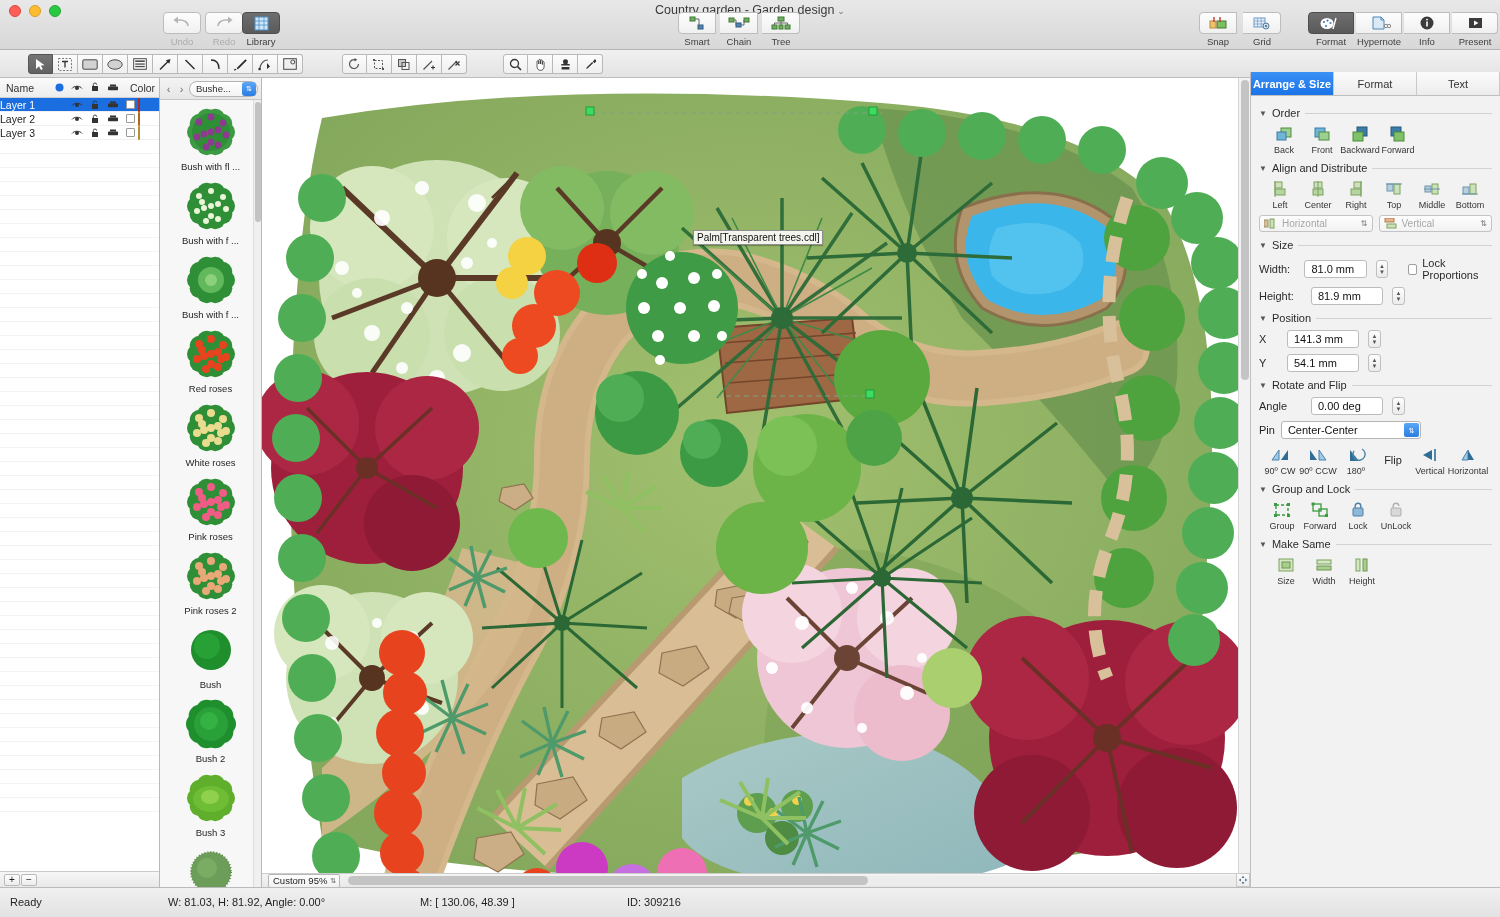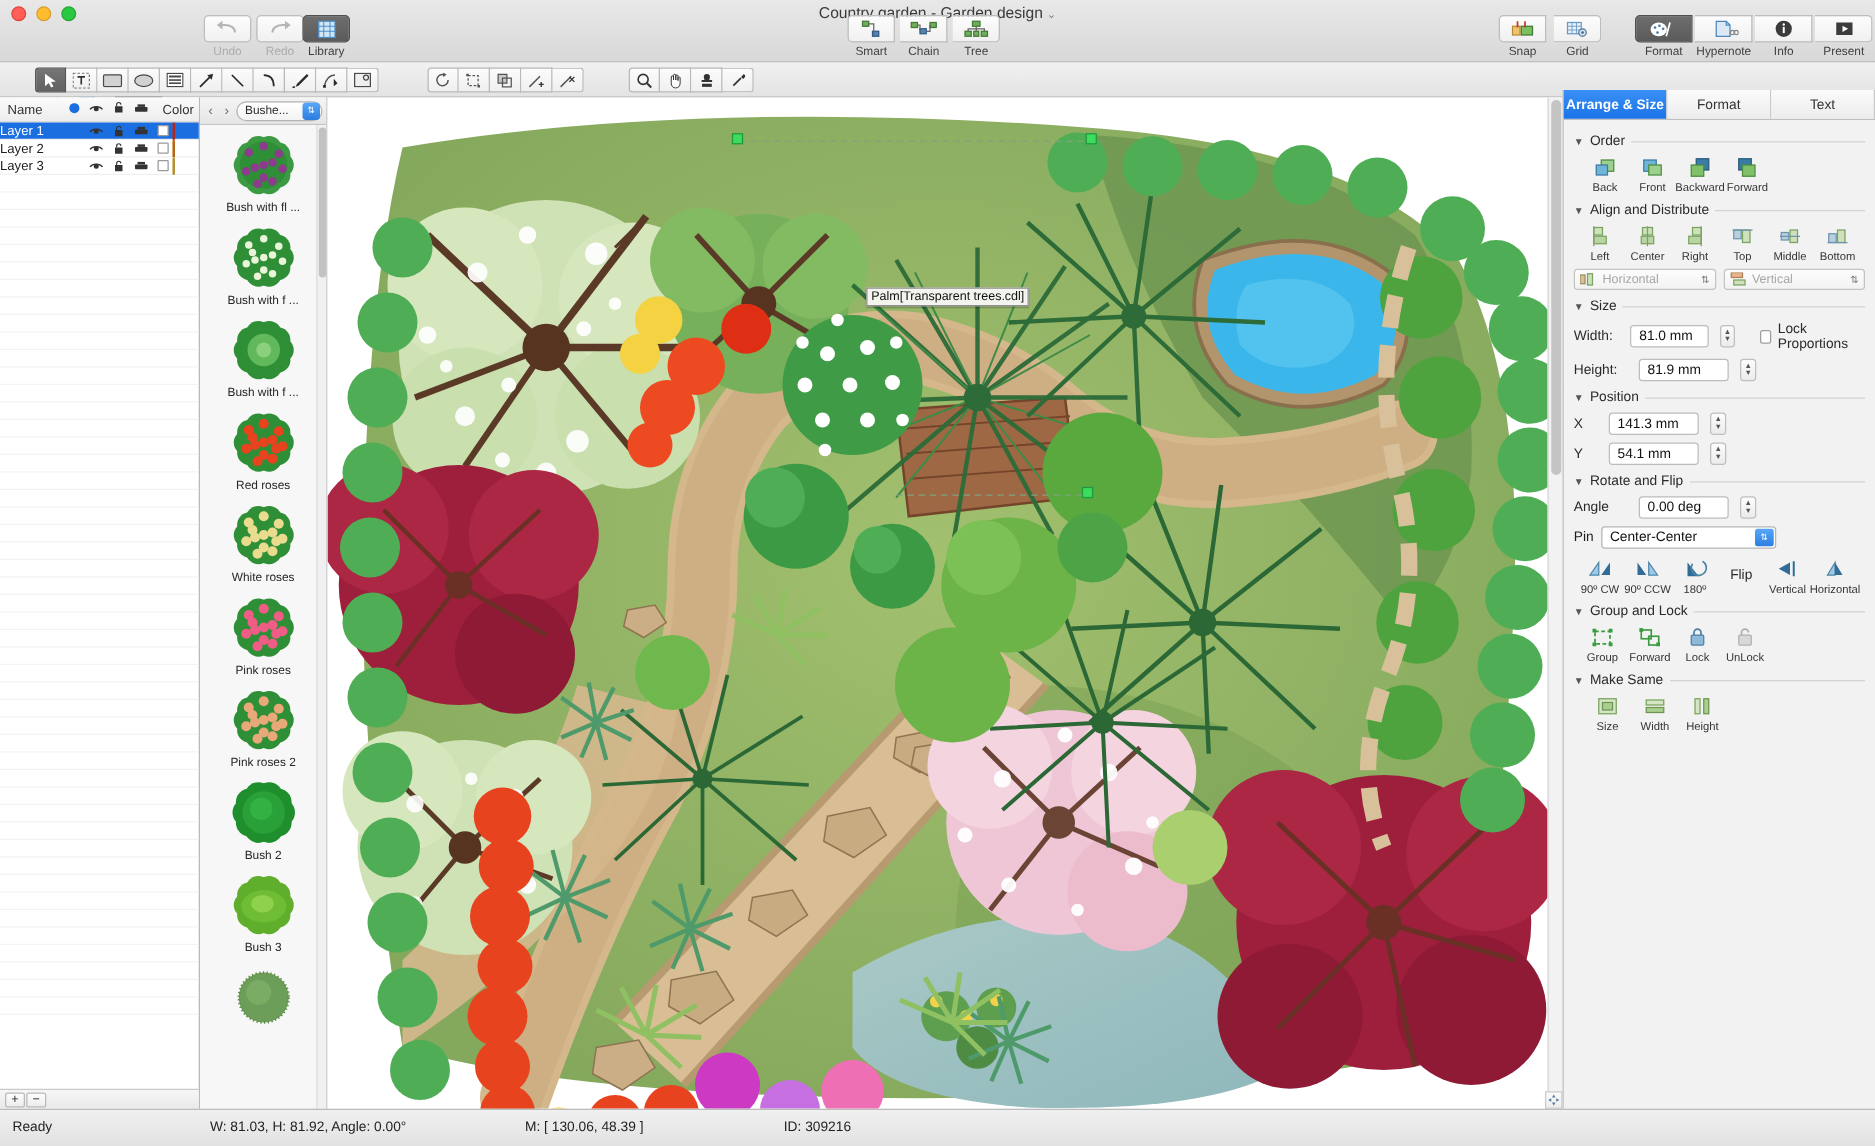--- a/index.html
+++ b/index.html
@@ -959,20 +959,27 @@
               <circle cx="19" cy="28" r="4" fill="#e8a878"></circle>
               <circle cx="33" cy="24" r="4" fill="#e8a878"></circle>
               <circle cx="26" cy="36" r="4" fill="#e8a878"></circle>
               <circle cx="17" cy="22" r="4" fill="#e8a878"></circle>
               <circle cx="36" cy="31" r="4" fill="#e8a878"></circle>
             </svg></div>
           <div class="cap">Pink roses 2</div>
         </div>
         <div class="lib-item">
           <div class="thumb"><svg width="52" height="52" viewBox="0 0 52 52">
+              <circle cx="26" cy="26" r="20" fill="#1f8f2d"></circle>
+              <circle cx="22" cy="22" r="13" fill="#27a036"></circle>
+            </svg></div>
+          <div class="cap">Bush</div>
+        </div>
+        <div class="lib-item">
+          <div class="thumb"><svg width="52" height="52" viewBox="0 0 52 52">
               <circle cx="40.0" cy="26.0" r="11" fill="#1f8f2d"></circle>
               <circle cx="37.3" cy="34.2" r="11" fill="#1f8f2d"></circle>
               <circle cx="30.3" cy="39.3" r="11" fill="#1f8f2d"></circle>
               <circle cx="21.7" cy="39.3" r="11" fill="#1f8f2d"></circle>
               <circle cx="14.7" cy="34.2" r="11" fill="#1f8f2d"></circle>
               <circle cx="12.0" cy="26.0" r="11" fill="#1f8f2d"></circle>
               <circle cx="14.7" cy="17.8" r="11" fill="#1f8f2d"></circle>
               <circle cx="21.7" cy="12.7" r="11" fill="#1f8f2d"></circle>
               <circle cx="30.3" cy="12.7" r="11" fill="#1f8f2d"></circle>
               <circle cx="37.3" cy="17.8" r="11" fill="#1f8f2d"></circle>
@@ -1381,20 +1388,29 @@
       </g>
     </svg>
 
     <div class="cv-tooltip" style="left:431px; top:152px;">Palm[Transparent trees.cdl]</div>
   </div>
 
   <div class="vscroll-bar">
     <div class="vt"></div>
   </div>
 
+  <div class="hscroll-bar">
+    <div class="zoom-combo">
+      <span>Custom 95%</span>
+      <span class="st">⇅</span>
+    </div>
+    <div class="hs-track">
+      <div class="hs-thumb"></div>
+    </div>
+  </div>
   <div class="pan-btn">
     <svg width="10" height="10" viewBox="0 0 10 10">
         <path d="M5 0.5 L6.4 3 H3.6z M5 9.5 L3.6 7 H6.4z M0.5 5 L3 3.6 V6.4z M9.5 5 L7 6.4 V3.6z" fill="#5c7a9c"></path>
       </svg>
   </div>
 
   <div class="inspector">
     <div class="insp-tabs">
       <div class="insp-tab active">Arrange &amp; Size</div>
       <div class="insp-tab">Format</div>

